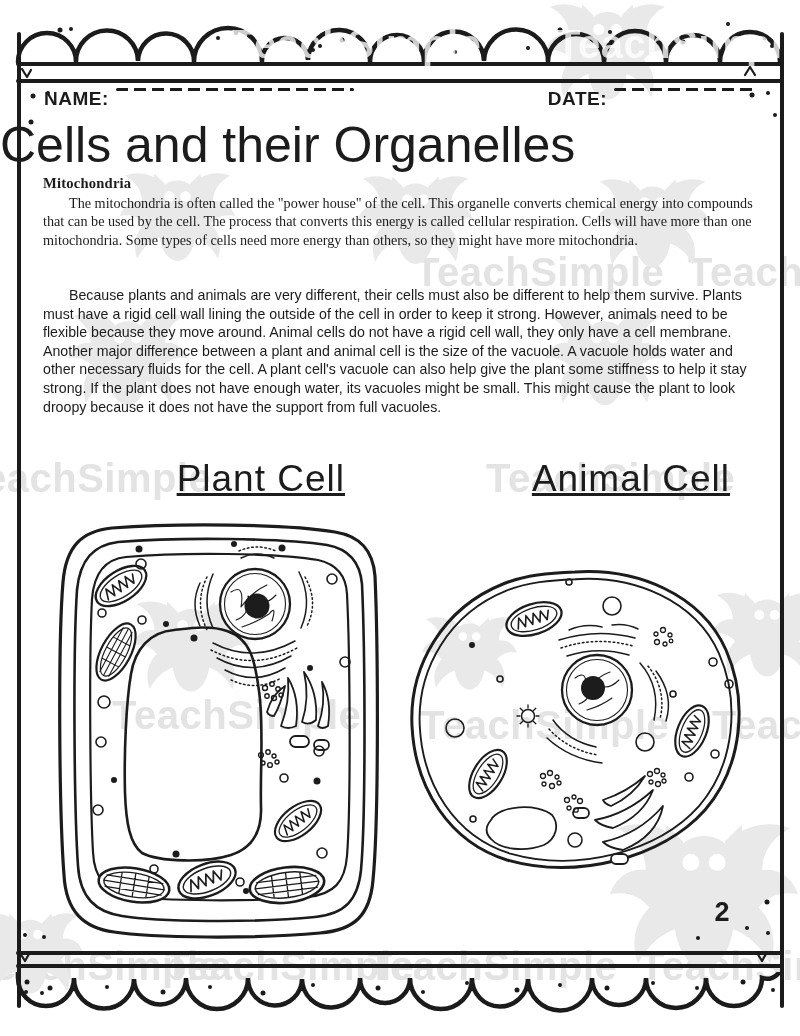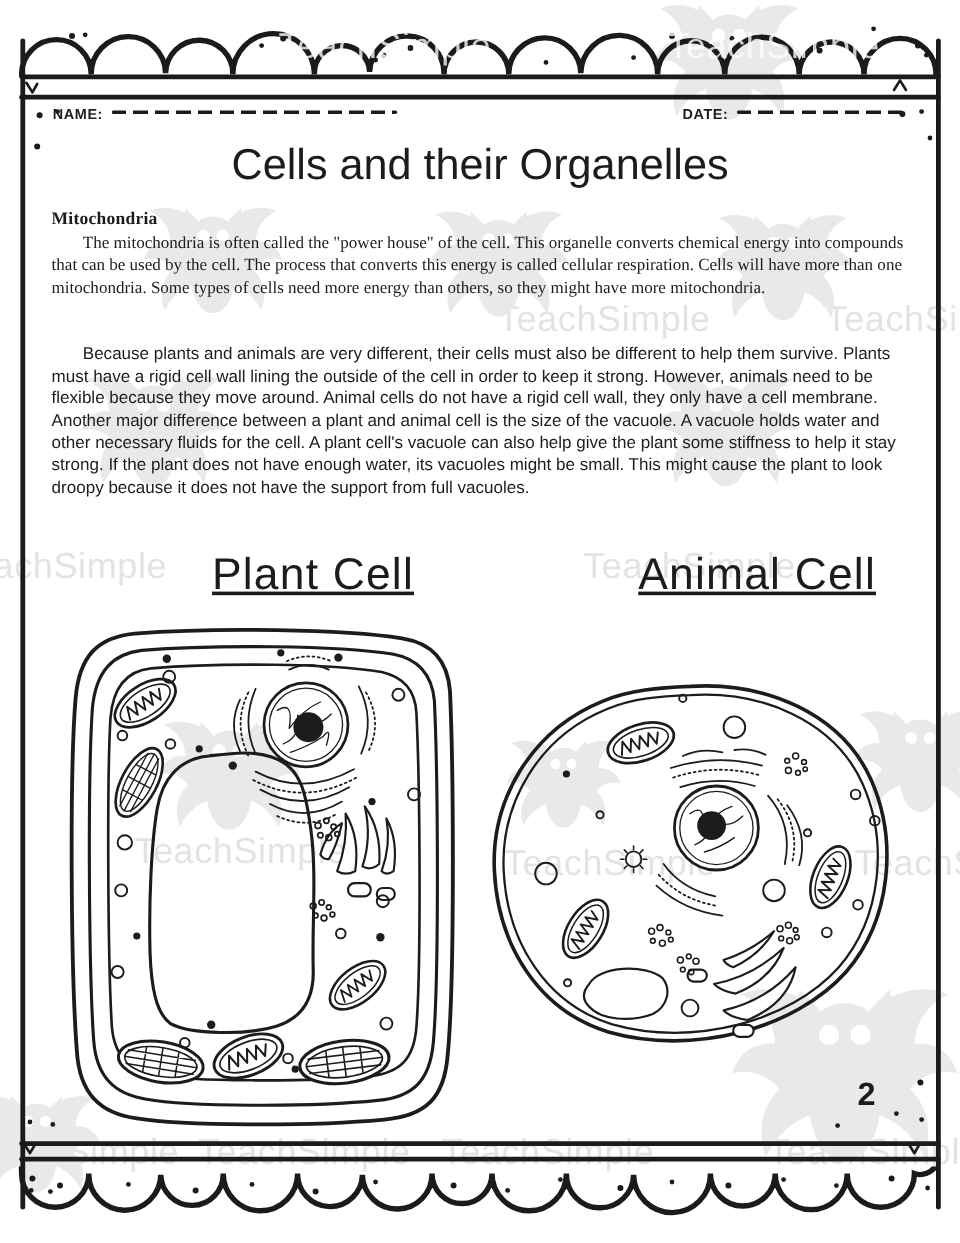--- a/index.html
+++ b/index.html
@@ -1,33 +1,33 @@
 <!DOCTYPE html>
 <html><head>
 <meta charset="utf-8">
 <style>
   html,body{margin:0;padding:0;background:#888;}
   .page{position:relative;width:800px;height:1036px;background:#fff;overflow:hidden;
         font-family:"Liberation Sans",sans-serif;color:#1c1c1c;margin:0 auto;}
   
   .wmlayer{position:absolute;inset:0;z-index:0;}
-  .wm{position:absolute;font-weight:normal;font-size:30px;color:#e3e3e3;letter-spacing:.5px;white-space:nowrap;}
+  .wm{position:absolute;font-weight:bold;font-size:40px;color:#e3e3e3;letter-spacing:.5px;white-space:nowrap;}
   .wm.light{color:rgba(255,255,255,.78);z-index:6;}
   .owlwm{position:absolute;fill:#e9e9e9;}
   
   .hline{position:absolute;left:16px;width:768px;height:3.5px;background:#1b1b1b;border-radius:2px;z-index:2;}
   .vline{position:absolute;width:3.5px;background:#1b1b1b;border-radius:2px;z-index:2;}
   .scallop{position:absolute;z-index:2;}
   #doodles{position:absolute;inset:0;z-index:3;pointer-events:none;}
   
-  .idrow{position:absolute;top:88px;left:44px;right:46px;display:flex;align-items:center;
-         font-weight:bold;font-size:12px;letter-spacing:.5px;z-index:4;}
+  .idrow{position:absolute;top:88px;left:44px;right:46px;display:flex;align-items:flex-start;
+         font-weight:bold;font-size:19px;letter-spacing:.5px;z-index:4;}
   .blank{height:3.4px;background:repeating-linear-gradient(90deg,#1b1b1b 0 12px,transparent 12px 18px);
          margin:0 0 3px 7px;border-radius:2px;}
-  .title{position:absolute;top:116px;left:0;width:100%;text-align:center;font-size:36px;
+  .title{position:absolute;top:116px;left:0;width:100%;font-size:50px;
          letter-spacing:0;z-index:4;font-weight:400;}
   .section{position:absolute;left:43px;width:715px;z-index:4;font-size:14.2px;line-height:18.6px;}
   .section h3{margin:0 0 1px 0;font-size:14.6px;font-weight:700;letter-spacing:.2px;}
   .section p{margin:0;text-indent:26px;}
   #section-mitochondria{top:174px;font-family:Liberation Serif, serif;}
   #section-comparison{top:286px;}
   .cell-label{position:absolute;top:458px;font-size:37px;z-index:4;text-align:right;letter-spacing:1px;text-decoration:underline;}
   #plant-label{left:75px;width:270px;}
   #animal-label{left:445px;width:285px;}
   .diagram{position:absolute;z-index:4;}

